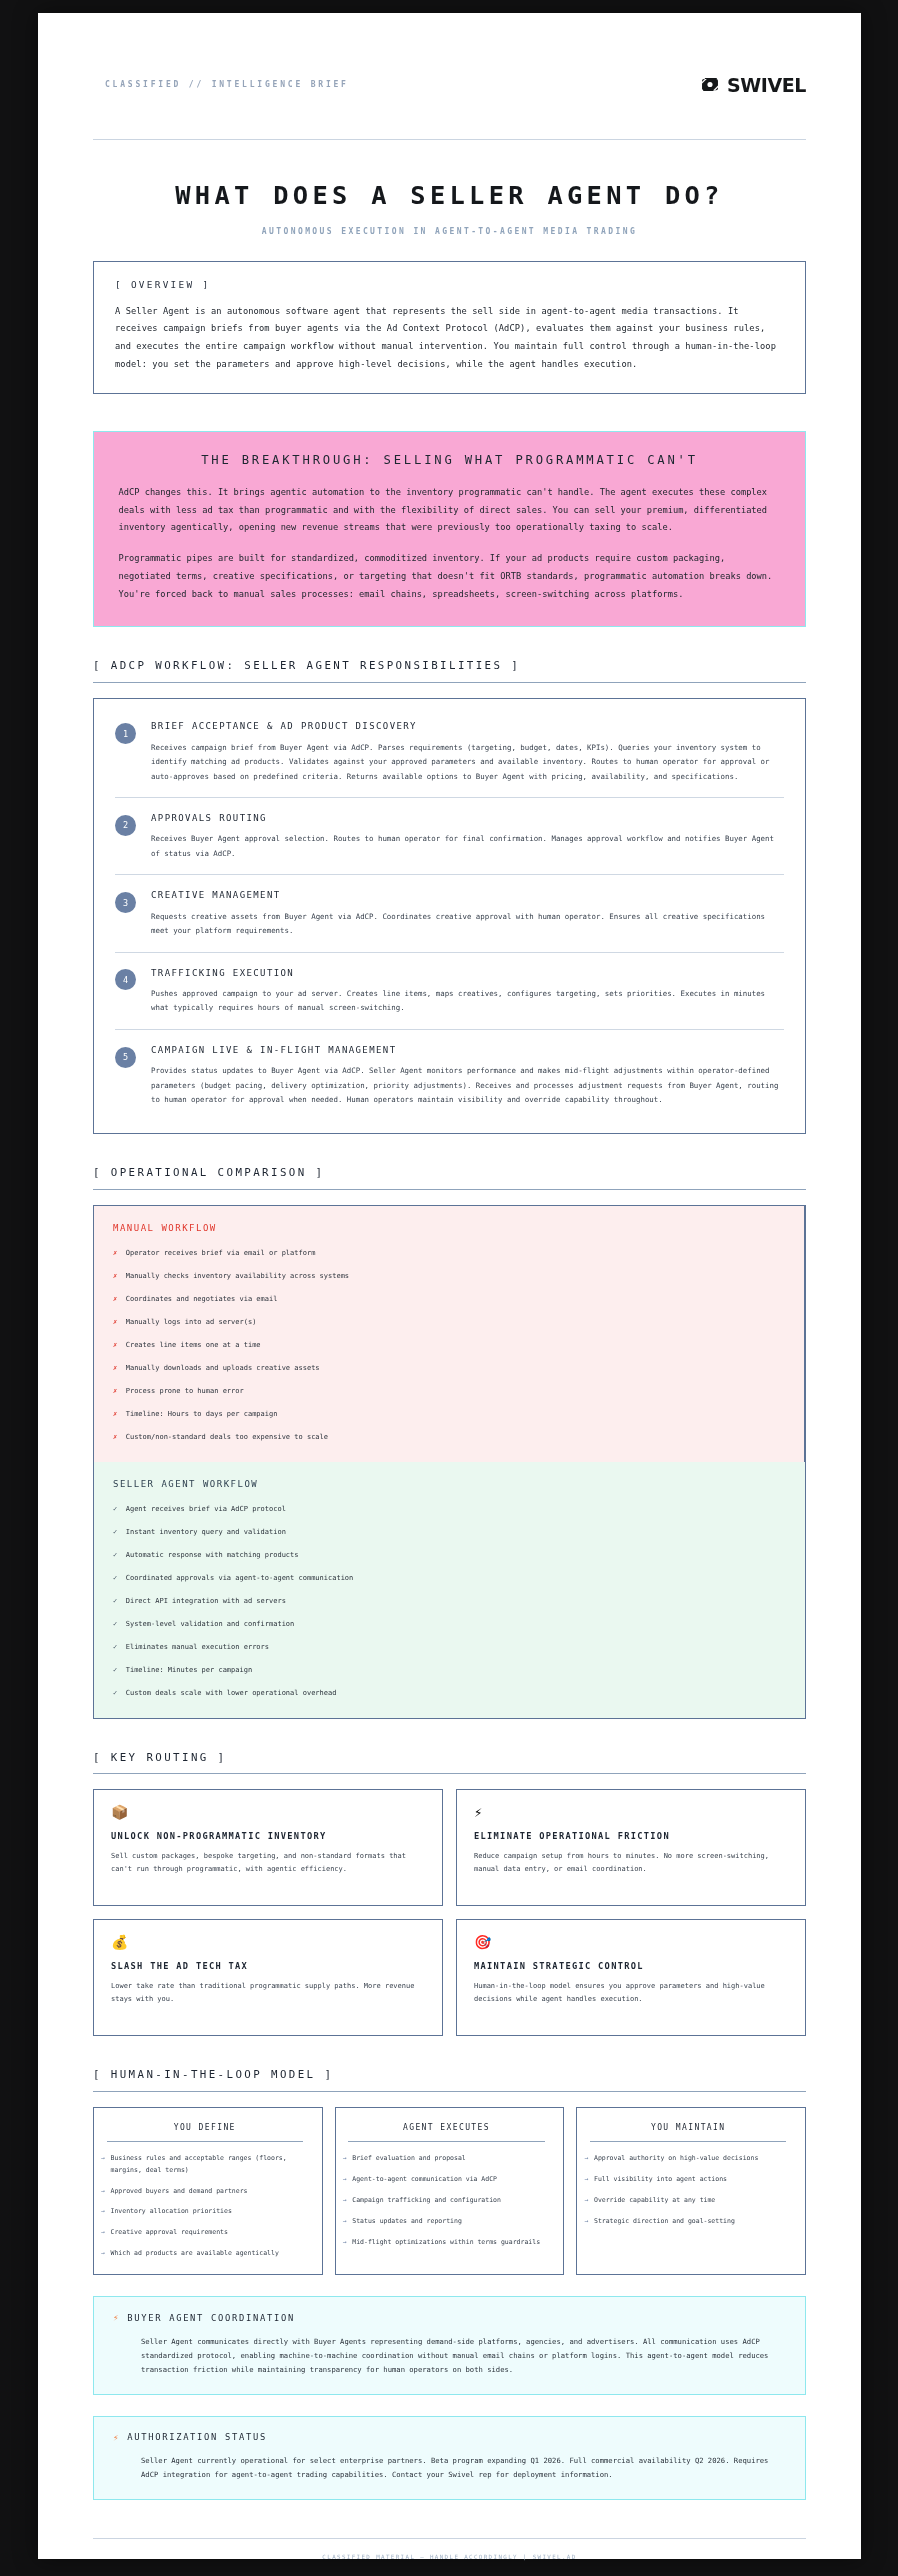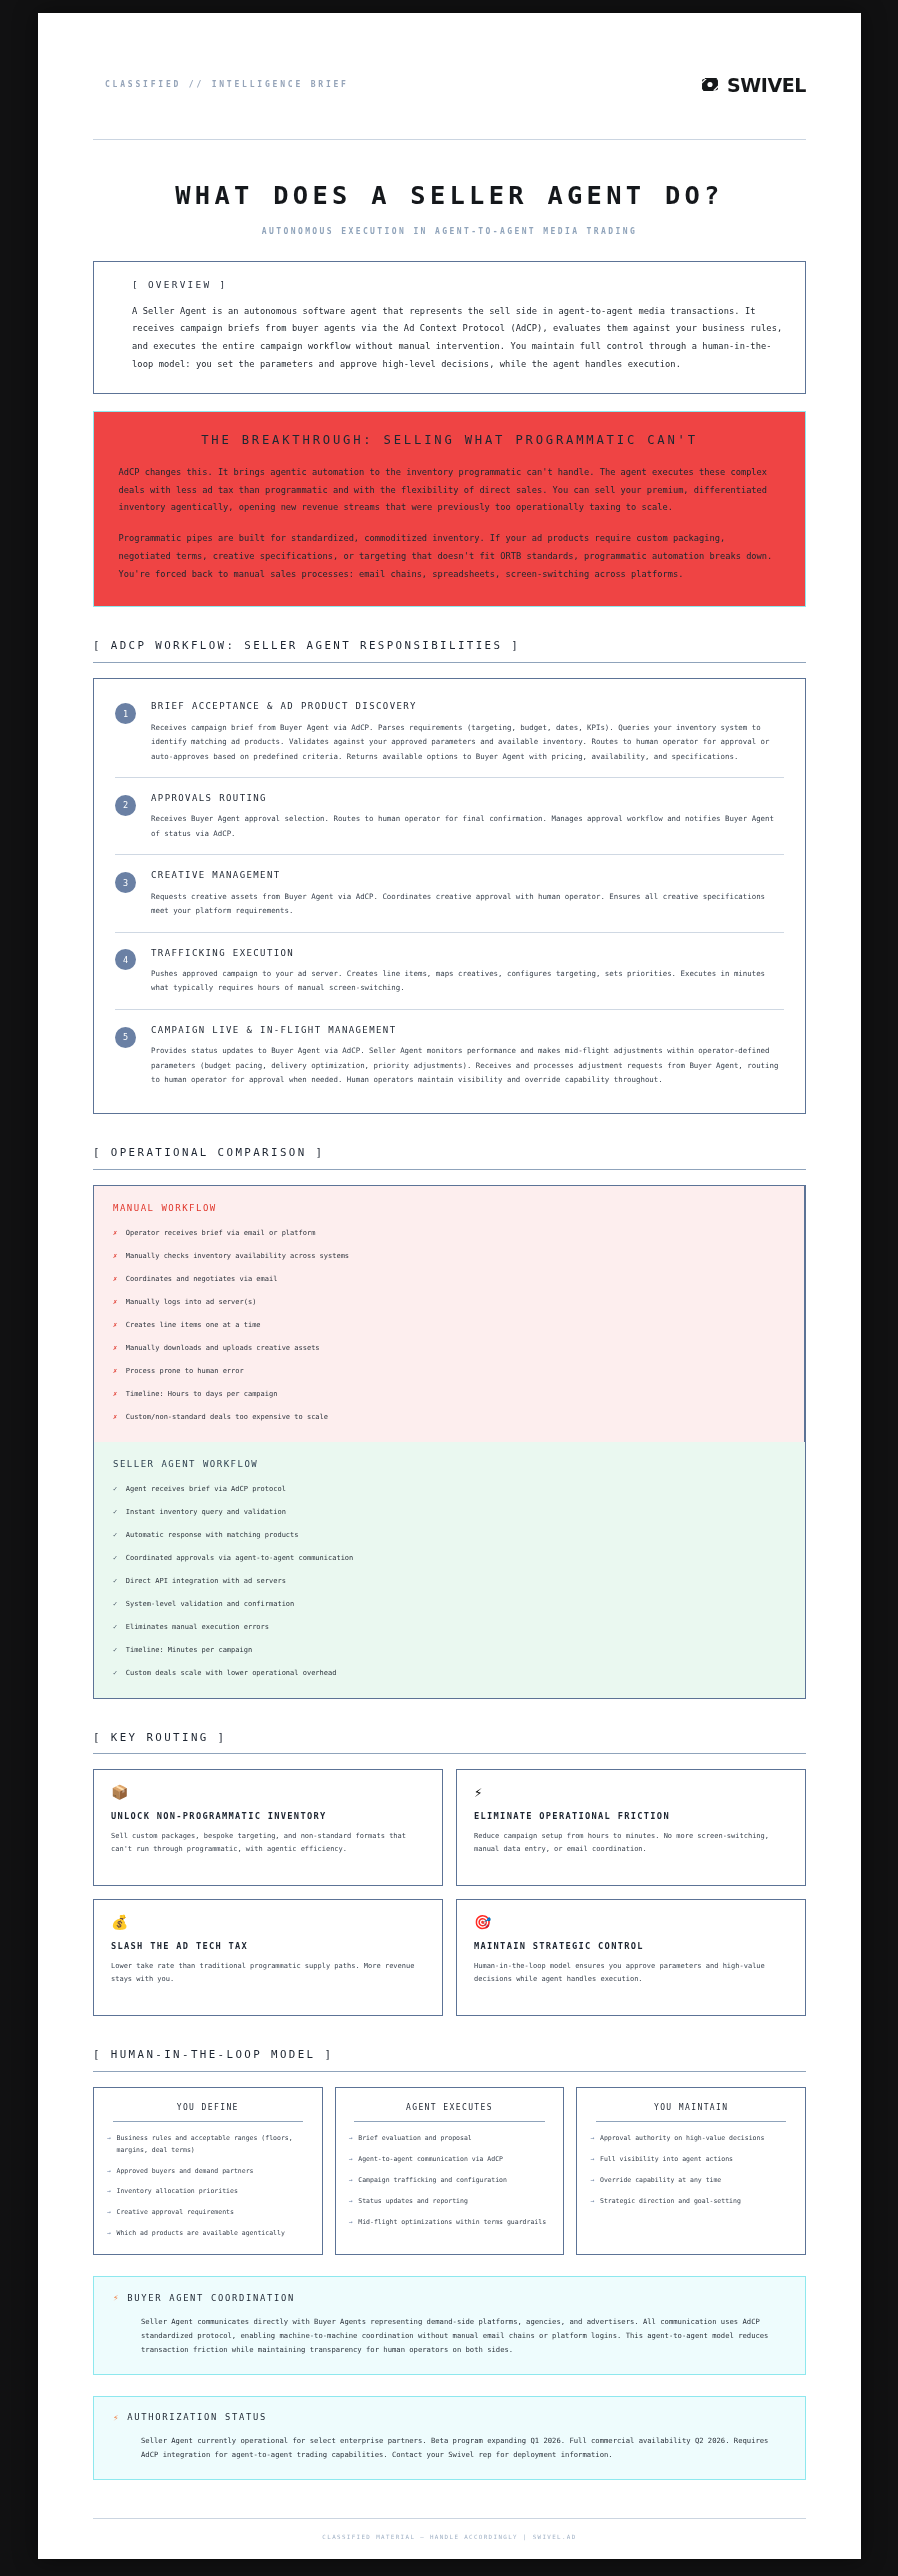--- a/index.html
+++ b/index.html
@@ -37,31 +37,31 @@
     font-size:25.4px; font-weight:700; letter-spacing:4.3px; color:#15181c;
   }
   .subtitle {
     text-align:center; margin-top:17px;
     font-size:8px; letter-spacing:2.4px; color:#8fa3ba; font-weight:700;
   }
 
   
   .box-overview {
     margin-top:24.5px; border:1.9px solid #5c7396; background:#ffffff;
-    padding:17px 21px 19px 38px;
+    padding:17px 21px 19px 21px;
   }
   .kicker {
     font-size:9.4px; letter-spacing:2.3px; color:#2b3340; margin-bottom:13px;
   }
   .body-txt {
     font-size:8.7px; line-height:2.05; color:#20262e; letter-spacing:0.1px;
   }
 
   .box-break {
-    margin-top:17px; border:1.9px solid #8ee8ee; background:#ef4444;
+    margin-top:37px; border:1.9px solid #8ee8ee; background:#f9a8d4;
     padding:21px 24.5px 22.6px 24.5px;
   }
   .break-head {
     text-align:center; font-size:12.2px; letter-spacing:2.8px; color:#1d2731;
     margin-bottom:17px;
   }
   .break-p { font-size:8.7px; line-height:2.05; color:#20262e; }
   .break-p + .break-p { margin-top:13px; }
 
   
@@ -99,21 +99,21 @@
 
   
   .ben-grid { margin-top:15px; display:grid; grid-template-columns:1fr 1fr; gap:13px; }
   .ben-card { border:1.9px solid #5c7396; padding:15px 17px 17px 17px; min-height:83px; }
   .ben-icon { font-size:14px; line-height:1; margin-bottom:11.3px; }
   .ben-title { font-size:8.7px; letter-spacing:1.3px; color:#1d2531; margin-bottom:9.4px;font-weight:bold; }
   .ben-desc { font-size:7px; line-height:1.85; color:#39424e; }
 
   
   .hitl-grid { margin-top:15px; display:grid; grid-template-columns:1fr 1fr 1fr; gap:12.2px; }
-  .hitl-card { border:1.9px solid #5c7396; padding:15px 13px 15px 13px; }
+  .hitl-card { border:1.9px solid #5c7396; padding:15px 13px 15px 7px; }
   .hitl-title { text-align:center; font-size:8px; letter-spacing:1.4px; color:#1d2531; padding-bottom:9.4px; }
   .hitl-rule { border-top:0.9px solid #8fa3bb; margin:0 5.6px 11.3px 5.6px; }
   .hitl-item { display:flex; gap:5.6px; font-size:6.5px; line-height:1.75; color:#39424e; margin-bottom:9.4px; }
   .hitl-item:last-child { margin-bottom:0; }
   .arw { color:#6a80a4; }
 
   
   .note { margin-top:21px; border:1.9px solid #8ee8ee; background:#eefcfd; padding:15px 19px 17px 19px; }
   .note-head { display:flex; align-items:center; gap:8.5px; margin-bottom:11.3px; }
   .note-bolt { color:#ef7f43; font-size:9.4px; }

